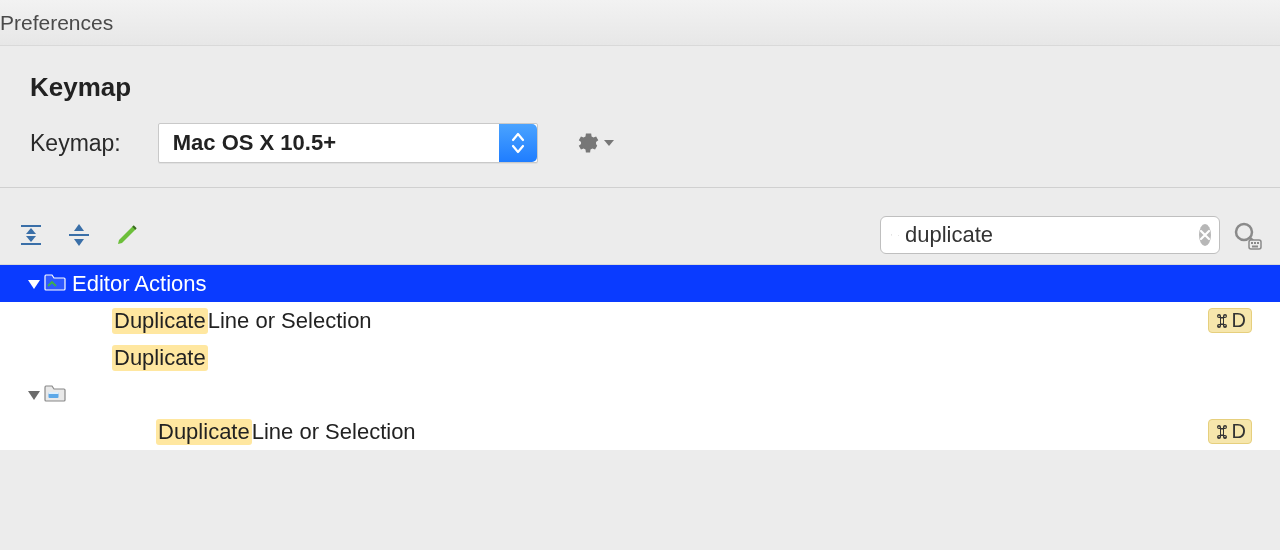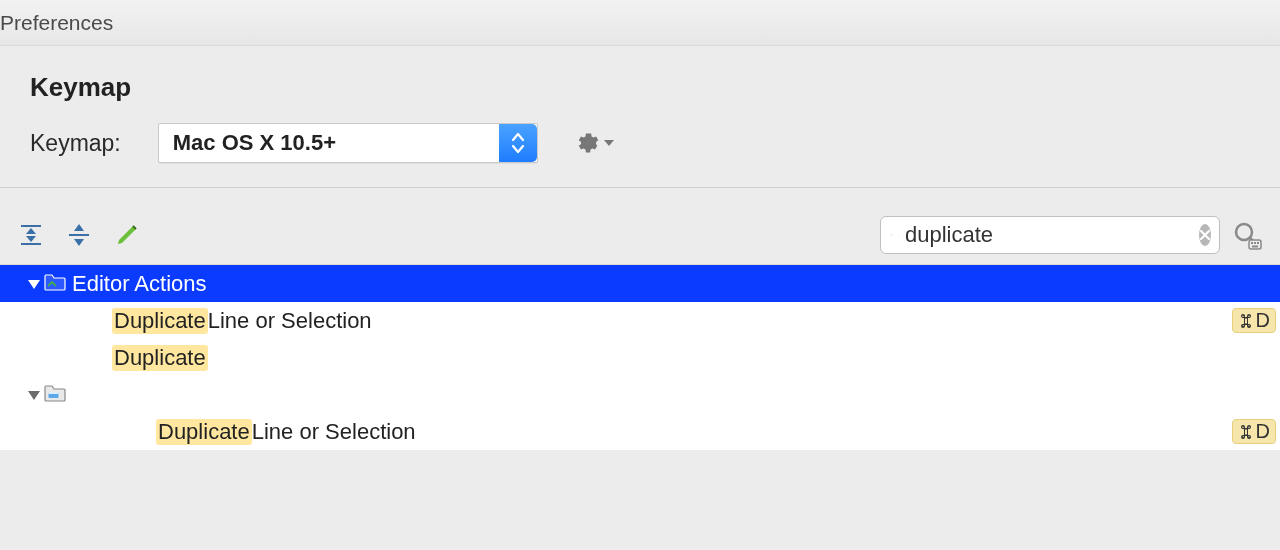--- a/index.html
+++ b/index.html
@@ -126,21 +126,21 @@
 
   .tree {
     background: #fff;
     border-top: 1px solid #d9d9d9;
   }
   .tree-row {
     display: flex;
     align-items: center;
     height: 37px;
     font-size: 22px;
-    padding-right: 4px;
+    padding-right: 28px;
   }
   .tree-row .indent { display:inline-block; }
   .tree-row.selected {
     background: #0a3bff;
     color: #fff;
   }
   .disclosure { width: 20px; display:flex; justify-content:center; }
   .disclosure svg { width:14px; height:12px; }
   .folder-i { margin-right: 6px; }
   .folder-i svg { width:22px; height:18px; }

